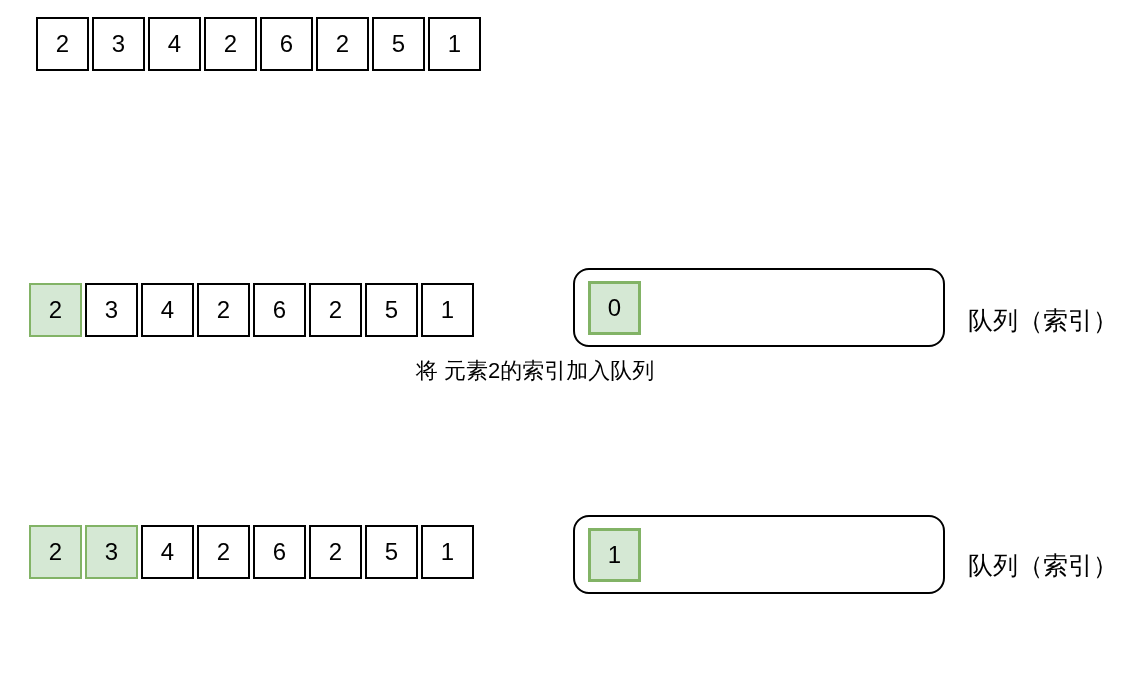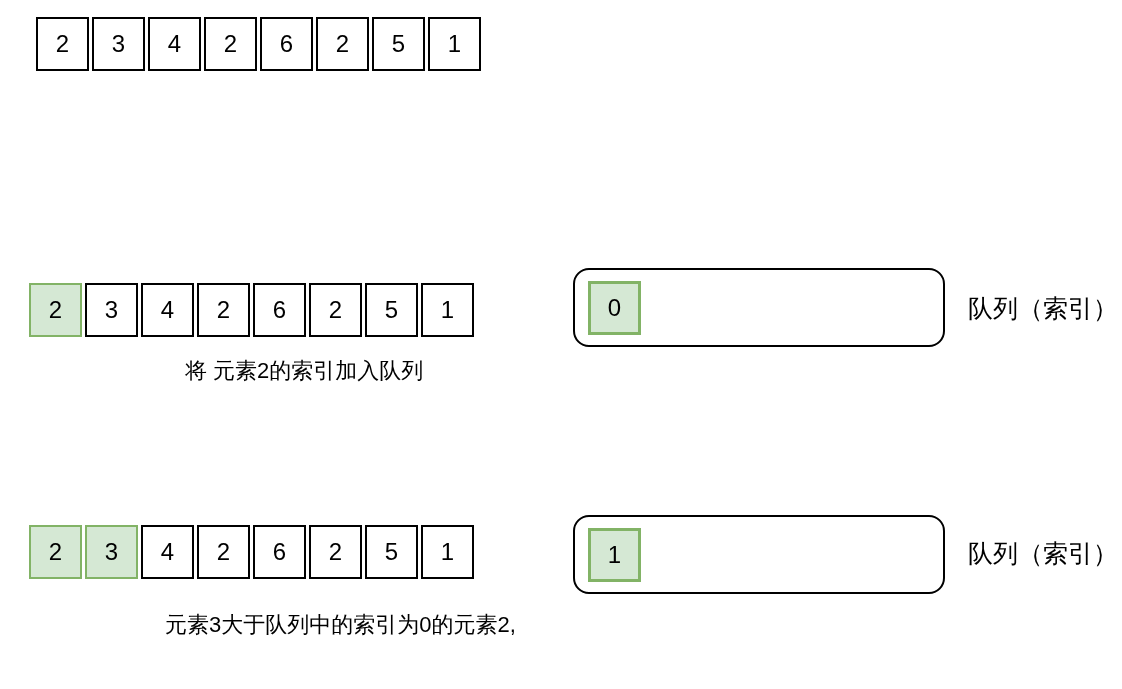--- a/index.html
+++ b/index.html
@@ -31,25 +31,25 @@
   .queue-cell {
     position:absolute; box-sizing:border-box;
     left:13px; top:11px;
     width:53px; height:54px;
     border:3px solid var(--highlight-border, #82b366);
     background:var(--highlight-fill, #d5e8d4);
     display:flex; align-items:center; justify-content:center;
     font-size:24px; line-height:1;
   }
   .queue-label {
-    position:absolute; font-size:25px; white-space:nowrap;
+    position:absolute; font-size:25px; white-space:nowrap;margin-top:12px;
   }
   .caption {
     position:absolute; width:700px;
-    font-size:22px; line-height:28px; text-align:left;
+    font-size:22px; line-height:28px; text-align:center;
   }
   #arr0 { left:36px;  top:17px;  }
   #arr1 { left:29px;  top:283px; }
   #arr2 { left:29px;  top:525px; }
   #queue1 { left:573px; top:268px; }
   #queue2 { left:573px; top:515px; }
   #label1 { left:968px; top:292px; }
   #label2 { left:968px; top:537px; }
   #caption1 { left:185px; top:357px; }
   #caption2 { left:165px; top:611px; }
@@ -100,16 +100,15 @@
     <div class="cell">5</div>
     <div class="cell">1</div>
   </div>
 
   <div class="queue-box" id="queue2">
     <div class="queue-cell">1</div>
   </div>
   <div class="queue-label" id="label2">队列（索引）</div>
 
   <div class="caption" id="caption2">
-    <div>元素3大于队列中的索引为0的元素2,</div>
   </div>
 
 </div>
 
 </body></html>

